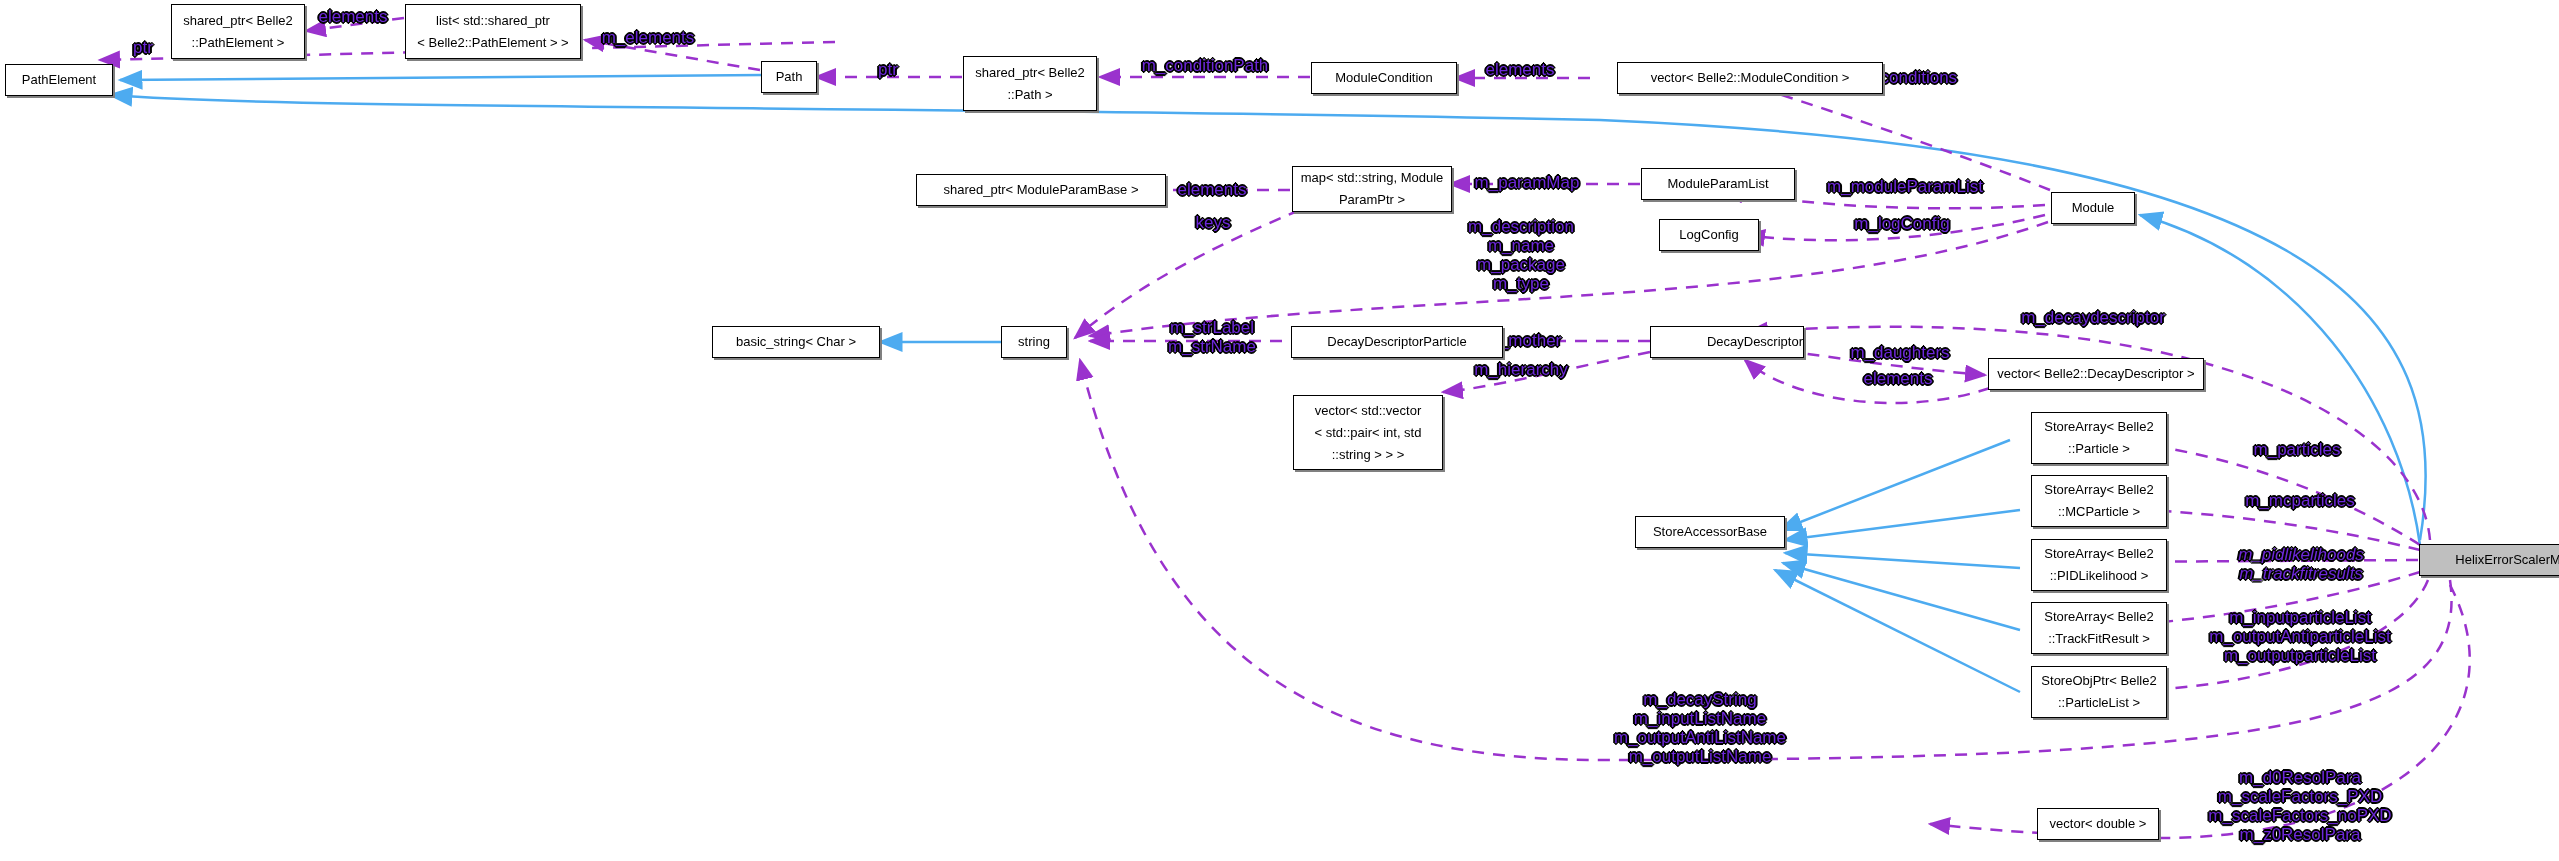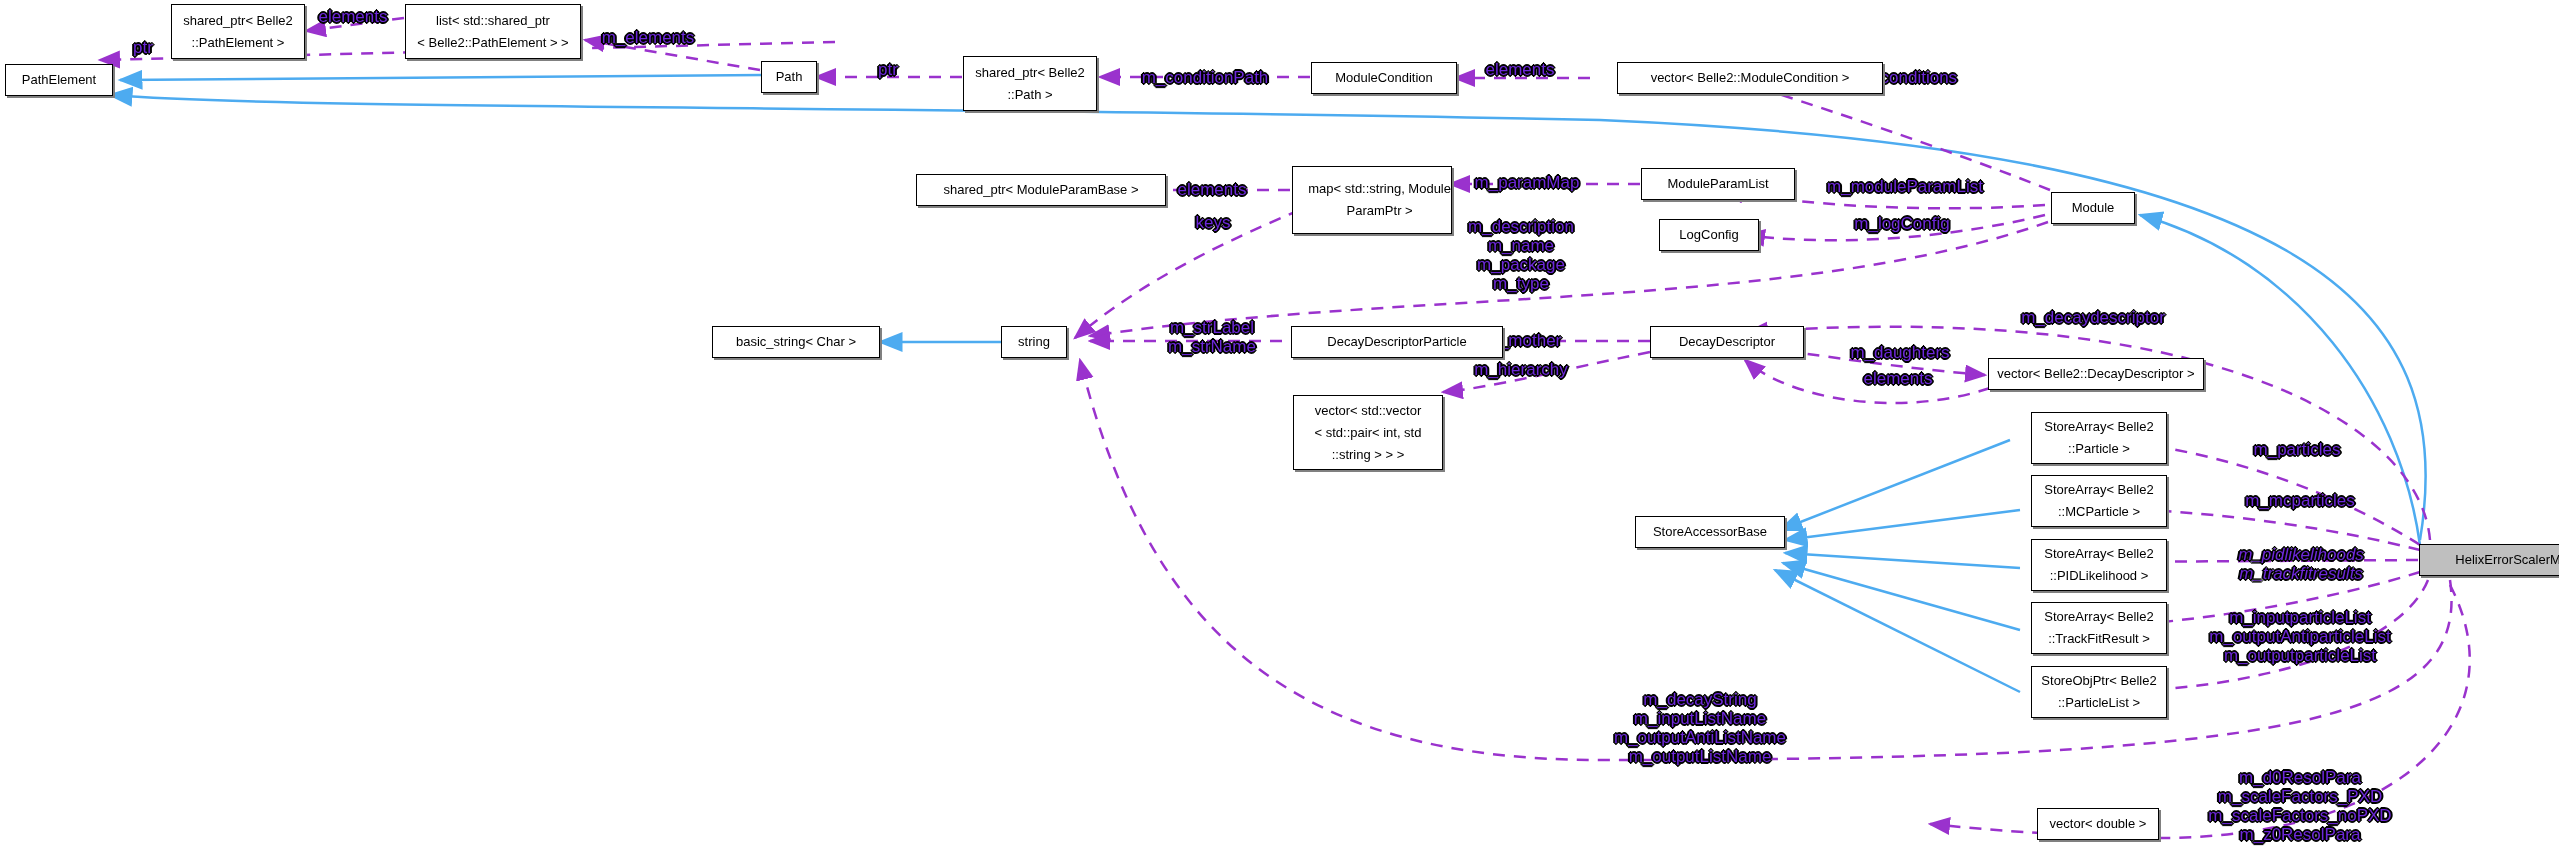--- a/index.html
+++ b/index.html
@@ -188,21 +188,21 @@
   </div>
 
   <div class="node" style="left:2051px; top:192px; width:84px; height:32px;">
     <span>Module</span>
   </div>
 
   <div class="node" style="left:916px; top:174px; width:250px; height:32px;">
     <span>shared_ptr&lt; ModuleParamBase &gt;</span>
   </div>
 
-  <div class="node" style="left:1292px; top:166px; width:160px; height:68px;justify-content:flex-end;">
+  <div class="node" style="left:1292px; top:166px; width:160px; height:46px;">
     <span>map&lt; std::string, Module
 ParamPtr &gt;</span>
   </div>
 
   <div class="node" style="left:1641px; top:168px; width:154px; height:32px;">
     <span>ModuleParamList</span>
   </div>
 
   <div class="node" style="left:1659px; top:219px; width:100px; height:32px;">
     <span>LogConfig</span>
@@ -213,21 +213,21 @@
   </div>
 
   <div class="node" style="left:1001px; top:326px; width:66px; height:32px;">
     <span>string</span>
   </div>
 
   <div class="node" style="left:1291px; top:326px; width:212px; height:32px;">
     <span>DecayDescriptorParticle</span>
   </div>
 
-  <div class="node" style="left:1650px; top:326px; width:154px; height:32px;">
+  <div class="node" style="left:1650px; top:326px; width:154px; height:32px;justify-content:flex-end;">
     <span>DecayDescriptor</span>
   </div>
 
   <div class="node" style="left:1988px; top:358px; width:216px; height:32px;">
     <span>vector&lt; Belle2::DecayDescriptor &gt;</span>
   </div>
 
   <div class="node" style="left:1293px; top:395px; width:150px; height:75px;">
     <span>vector&lt; std::vector
 &lt; std::pair&lt; int, std
@@ -272,21 +272,21 @@
   </div>
 
   <div class="edge-label" style="left:143px; top:38px;"><span>ptr</span></div>
 
   <div class="edge-label" style="left:353px; top:7px;"><span>elements</span></div>
 
   <div class="edge-label" style="left:648px; top:28px;"><span>m_elements</span></div>
 
   <div class="edge-label" style="left:888px; top:60px;"><span>ptr</span></div>
 
-  <div class="edge-label" style="left:1205px; top:68px;"><span>m_conditionPath</span></div>
+  <div class="edge-label" style="left:1205px; top:56px;"><span>m_conditionPath</span></div>
 
   <div class="edge-label" style="left:1520px; top:60px;"><span>elements</span></div>
 
   <div class="edge-label" style="left:1907px; top:68px;"><span>m_conditions</span></div>
 
   <div class="edge-label" style="left:1212px; top:180px;"><span>elements</span></div>
 
   <div class="edge-label" style="left:1213px; top:213px;"><span>keys</span></div>
 
   <div class="edge-label" style="left:1527px; top:173px;"><span>m_paramMap</span></div>

